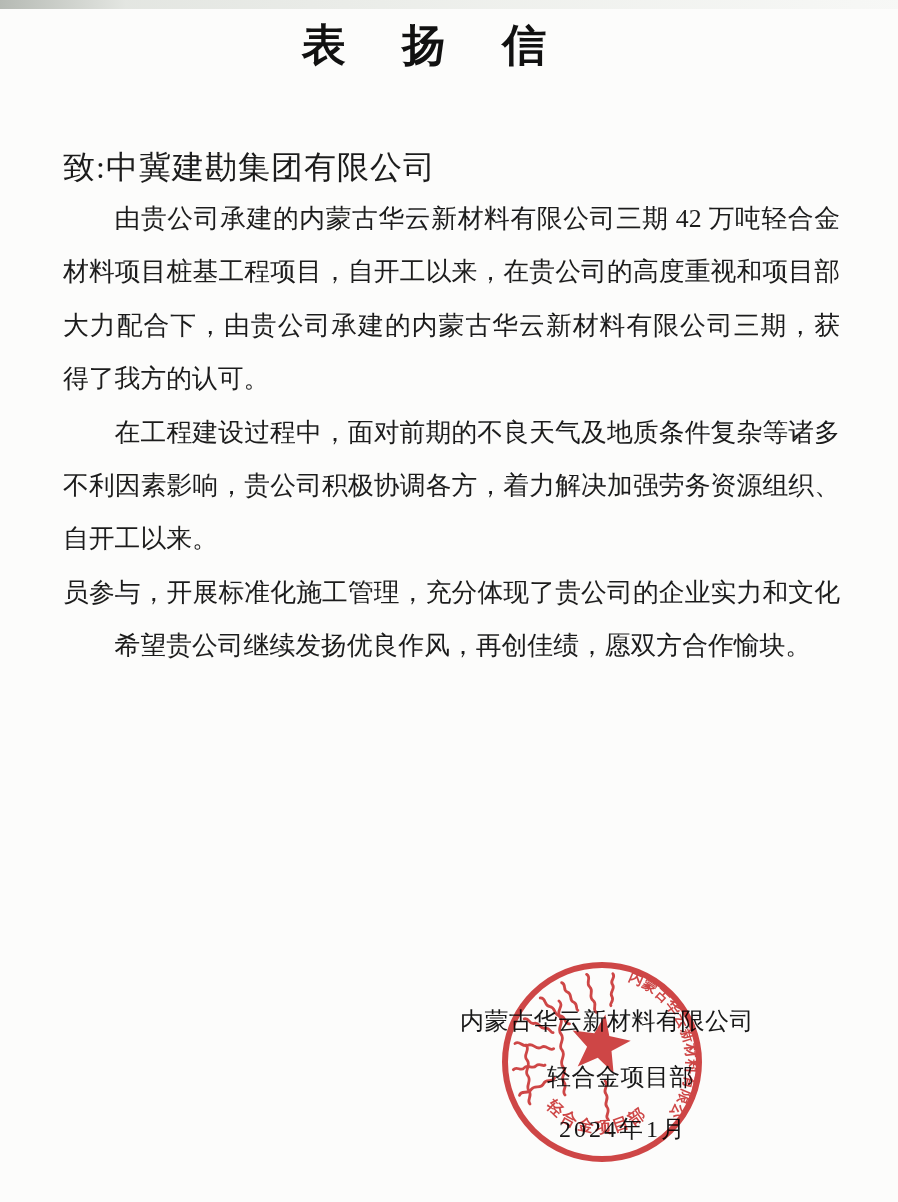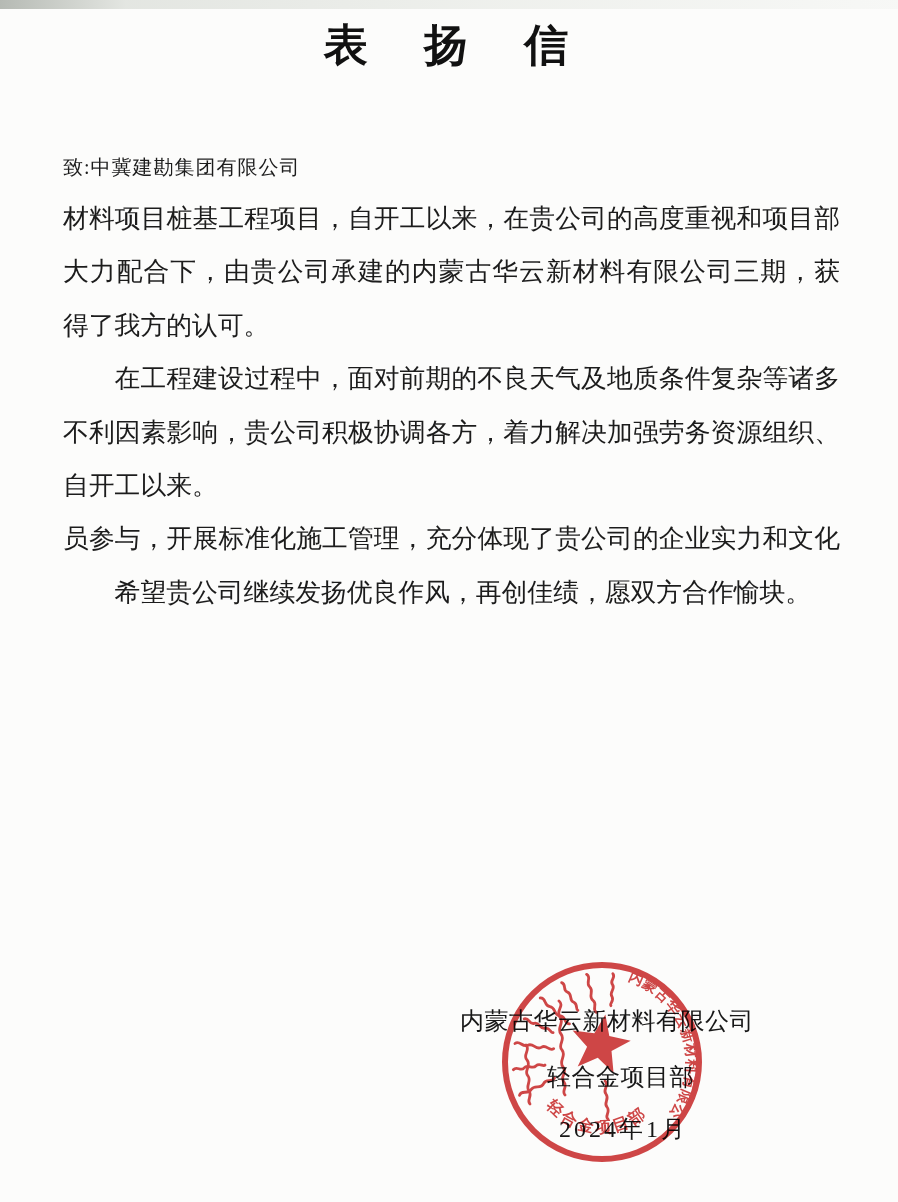--- a/index.html
+++ b/index.html
@@ -17,25 +17,24 @@
     opacity:.85;
   }
   .title{
     position:absolute;top:16px;left:0;width:870px;
     text-align:center;
     font-family:"Liberation Sans","DejaVu Sans",sans-serif;
     font-weight:700;
     font-size:44px;line-height:58px;
     letter-spacing:22px;
     color:#111;
-    margin-left:22px;
   }
   .salutation{
     position:absolute;left:63px;top:150px;
-    font-size:20px;line-height:34px;
+    font-size:32px;line-height:34px;
     letter-spacing:1px;
   }
   .body-block{
     position:absolute;left:63px;top:192px;width:777px;
   }
   .line{
     height:53.4px;line-height:53.4px;
     font-size:25.8px;
     text-align:justify;
     text-align-last:justify;
@@ -62,20 +61,21 @@
 </head>
 <body>
 
 <div class="top-band"></div>
 
 <div class="title">表 扬 信</div>
 
 <div class="salutation">致:中冀建勘集团有限公司</div>
 
 <div class="body-block">
+    <div class="line firstline">由贵公司承建的内蒙古华云新材料有限公司三期 42 万吨轻合金</div>
     <div class="line">材料项目桩基工程项目，自开工以来，在贵公司的高度重视和项目部</div>
     <div class="line">大力配合下，由贵公司承建的内蒙古华云新材料有限公司三期，获</div>
     <div class="line lastline">得了我方的认可。</div>
     <div class="line firstline">在工程建设过程中，面对前期的不良天气及地质条件复杂等诸多</div>
     <div class="line">不利因素影响，贵公司积极协调各方，着力解决加强劳务资源组织、</div>
     <div class="line lastline">自开工以来。</div>
     <div class="line">员参与，开展标准化施工管理，充分体现了贵公司的企业实力和文化</div>
     <div class="line firstline lastline">希望贵公司继续发扬优良作风，再创佳绩，愿双方合作愉块。</div>
   </div>
 

